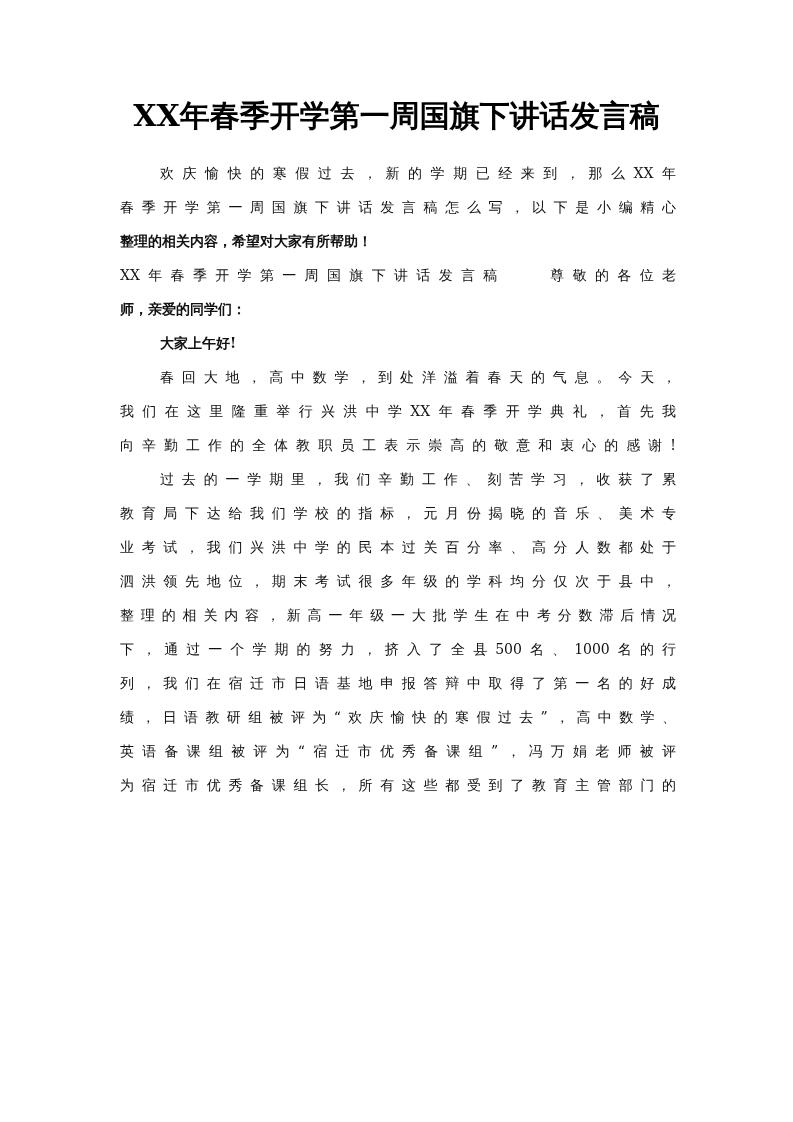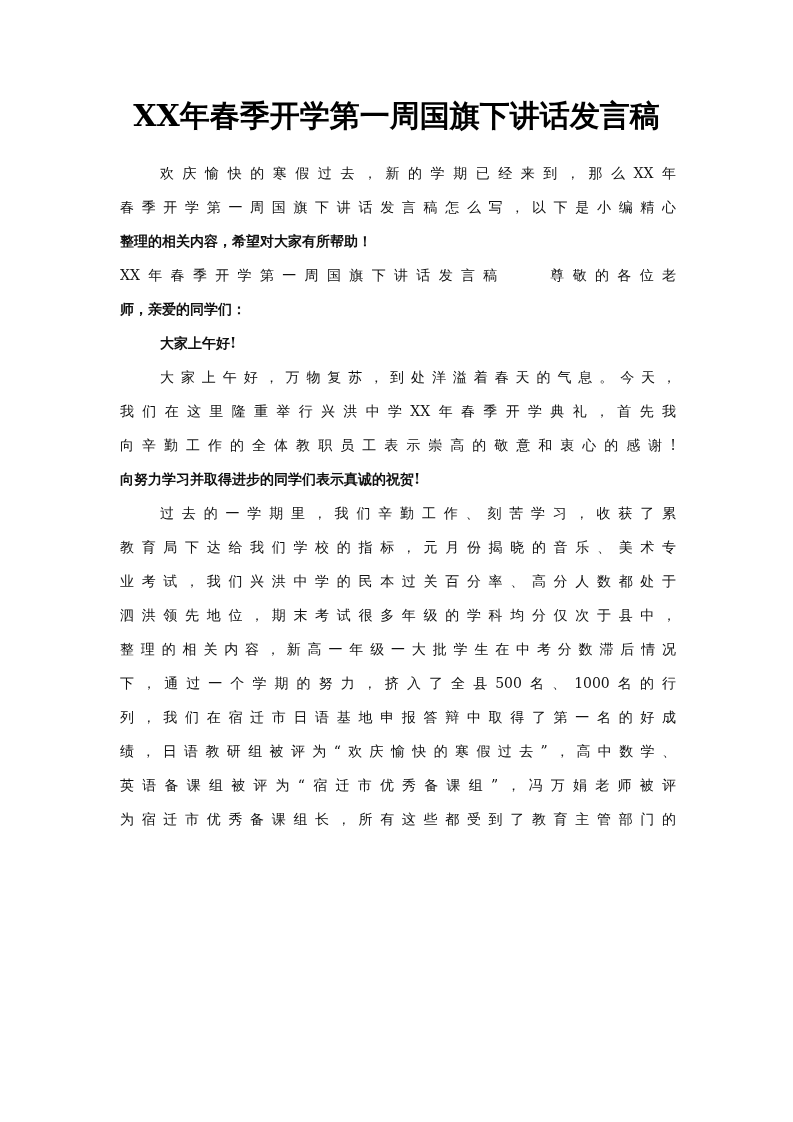--- a/index.html
+++ b/index.html
@@ -27,24 +27,23 @@
 
 <div class="page">
   <div class="title">XX年春季开学第一周国旗下讲话发言稿</div>
   <div class="body" id="doc-body">
       <span class="line indent">欢庆愉快的寒假过去，新的学期已经来到，那么XX年</span>
       <span class="line">春季开学第一周国旗下讲话发言稿怎么写，以下是小编精心</span>
       <span class="line last">整理的相关内容，希望对大家有所帮助！</span>
       <span class="line">XX年春季开学第一周国旗下讲话发言稿　　尊敬的各位老</span>
       <span class="line last">师，亲爱的同学们：</span>
       <span class="line indent last">大家上午好!</span>
-      <span class="line indent">大家上午好，万物复苏，到处洋溢着春天的气息。今天，</span>
+      <span class="line indent">春回大地，高中数学，到处洋溢着春天的气息。今天，</span>
       <span class="line">我们在这里隆重举行兴洪中学XX年春季开学典礼，首先我</span>
       <span class="line">向辛勤工作的全体教职员工表示崇高的敬意和衷心的感谢!</span>
-      <span class="line last">向努力学习并取得进步的同学们表示真诚的祝贺!</span>
       <span class="line indent">过去的一学期里，我们辛勤工作、刻苦学习，收获了累</span>
       <span class="line">教育局下达给我们学校的指标，元月份揭晓的音乐、美术专</span>
       <span class="line">业考试，我们兴洪中学的民本过关百分率、高分人数都处于</span>
       <span class="line">泗洪领先地位，期末考试很多年级的学科均分仅次于县中，</span>
       <span class="line">整理的相关内容，新高一年级一大批学生在中考分数滞后情况</span>
       <span class="line">下，通过一个学期的努力，挤入了全县500名、1000名的行</span>
       <span class="line">列，我们在宿迁市日语基地申报答辩中取得了第一名的好成</span>
       <span class="line">绩，日语教研组被评为“欢庆愉快的寒假过去”，高中数学、</span>
       <span class="line">英语备课组被评为“宿迁市优秀备课组”，冯万娟老师被评</span>
       <span class="line">为宿迁市优秀备课组长，所有这些都受到了教育主管部门的</span>

